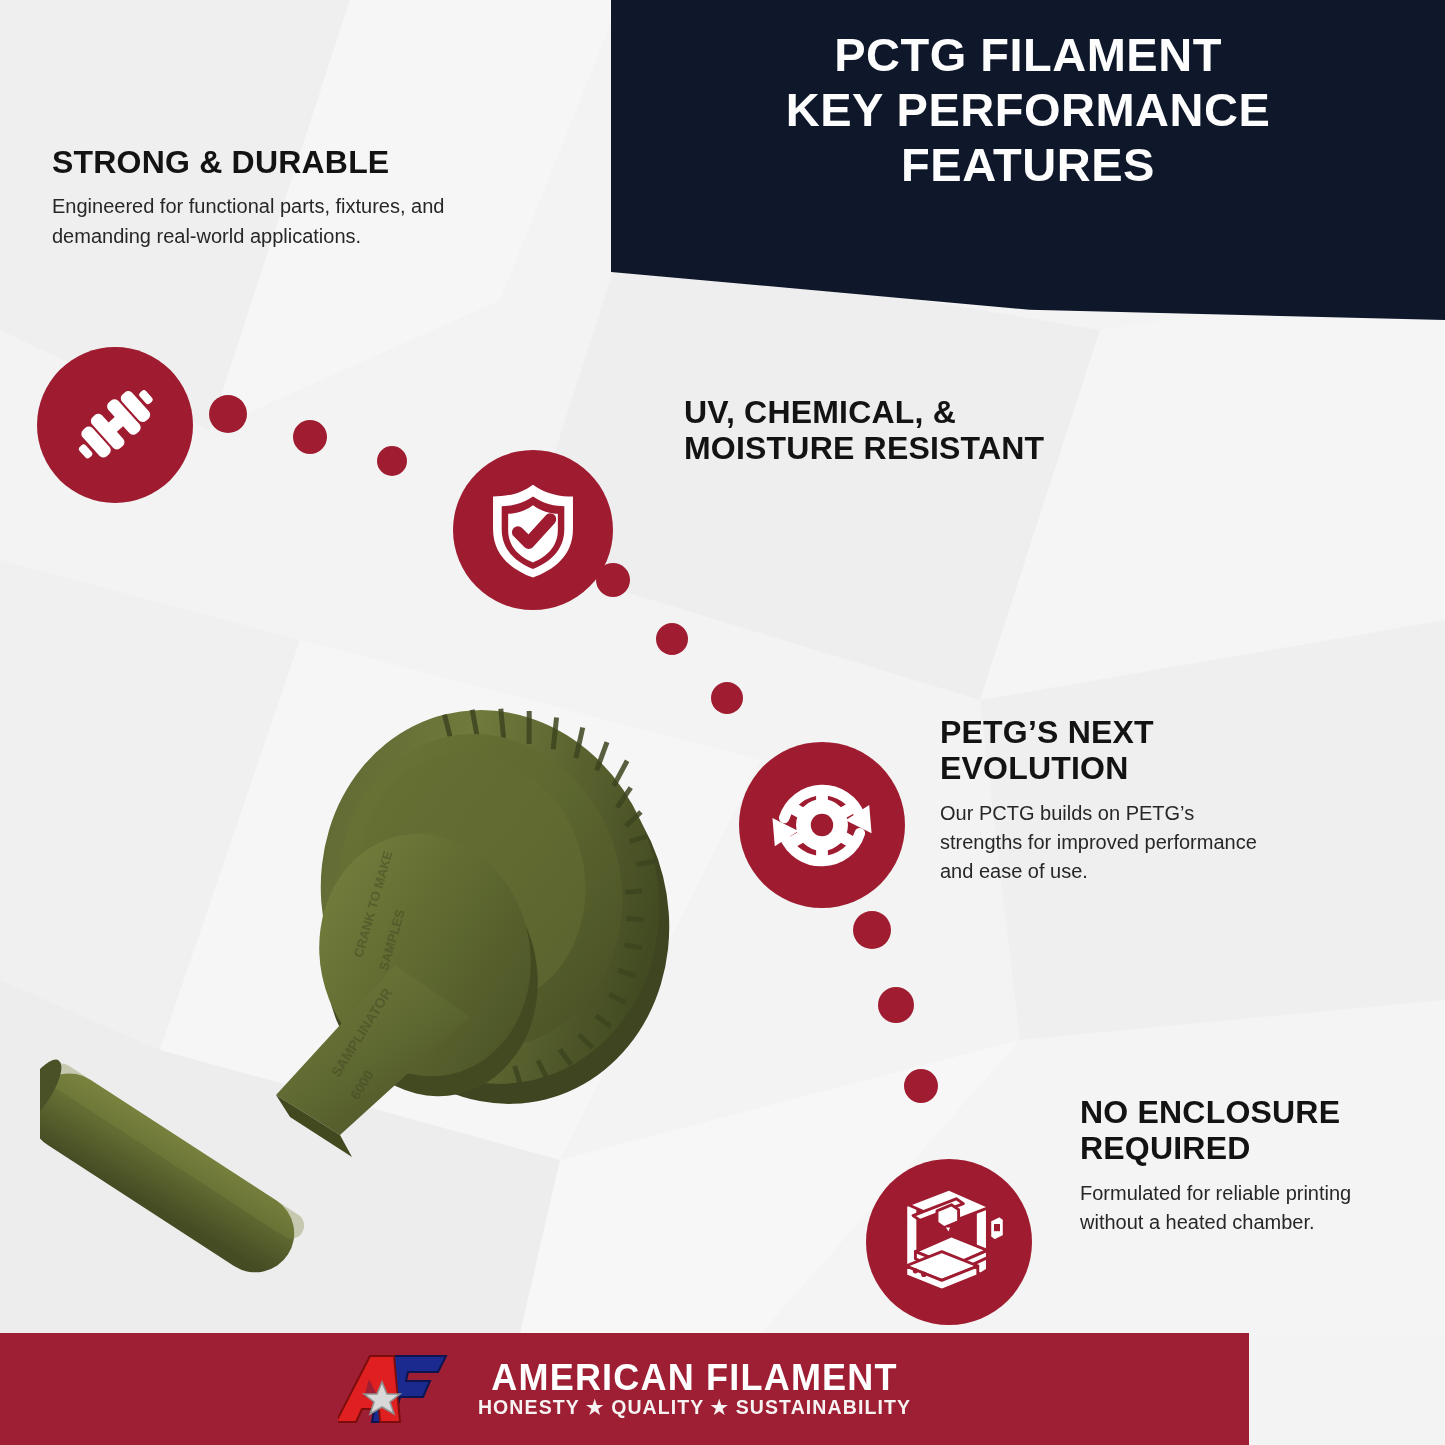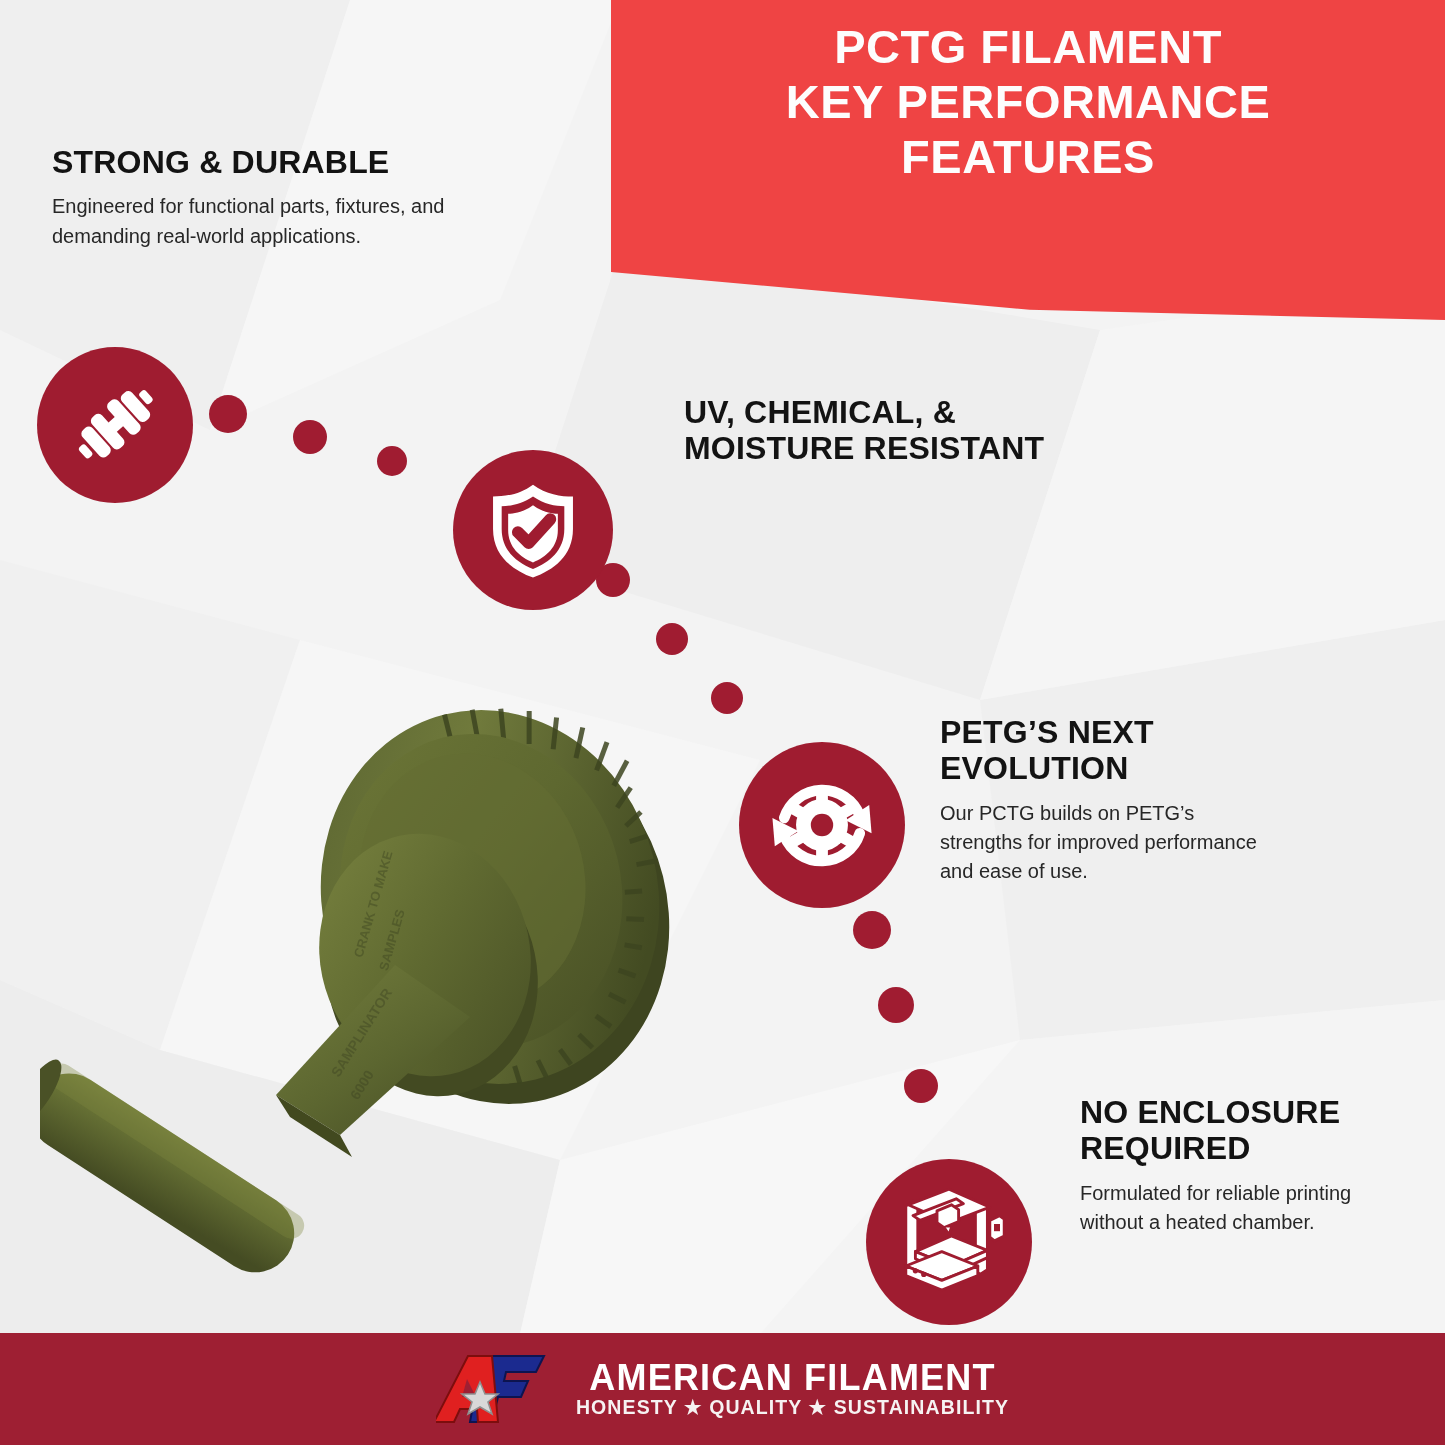--- a/index.html
+++ b/index.html
@@ -13,24 +13,24 @@
 
   #canvas { position:absolute; inset:0; width:1445px; height:1445px; overflow:hidden; }
 
   
   .bg-base { position:absolute; inset:0; background:#f3f3f3; }
   .bg-facets { position:absolute; inset:0; }
 
   
   .header-banner {
     position:absolute; left:611px; top:0; width:834px; height:320px;
-    background:#ef4444;
+    background:#0f172a;
     clip-path: polygon(0 0, 100% 0, 100% 100%, 100% 100%, 50.2% 96.8%, 0 85%);
     display:flex; align-items:flex-start; justify-content:center;
-    padding-top:20px;
+    padding-top:28px;
   }
   .header-title {
     color:#fdfdfd;
     font-size:47px;
     font-weight:bold;
     letter-spacing:0.5px;
     line-height:1.17;
     text-align:center;
     width:660px;
   }
@@ -65,21 +65,21 @@
   .icon-circle svg { display:block; }
 
   
   .dot { position:absolute; border-radius:50%; background:#a01c31; }
 
   
   #product { position:absolute; left:40px; top:665px; width:670px; height:610px; }
 
   
   .footer-bar {
-    position:absolute; left:0; bottom:0; width:1445px; height:112px;
+    position:absolute; left:0; bottom:0; width:1249px; height:112px;
     background:#9e1f33;
     display:flex; align-items:center; justify-content:center; gap:22px;
   }
   .footer-logo { width:118px; height:78px; position:relative; flex:0 0 auto; }
   .footer-text { display:flex; flex-direction:column; align-items:center; }
   .footer-name {
     color:#ffffff; font-size:36px; font-weight:bold; letter-spacing:1.2px;
     line-height:1; white-space:nowrap;
   }
   .footer-tag {

